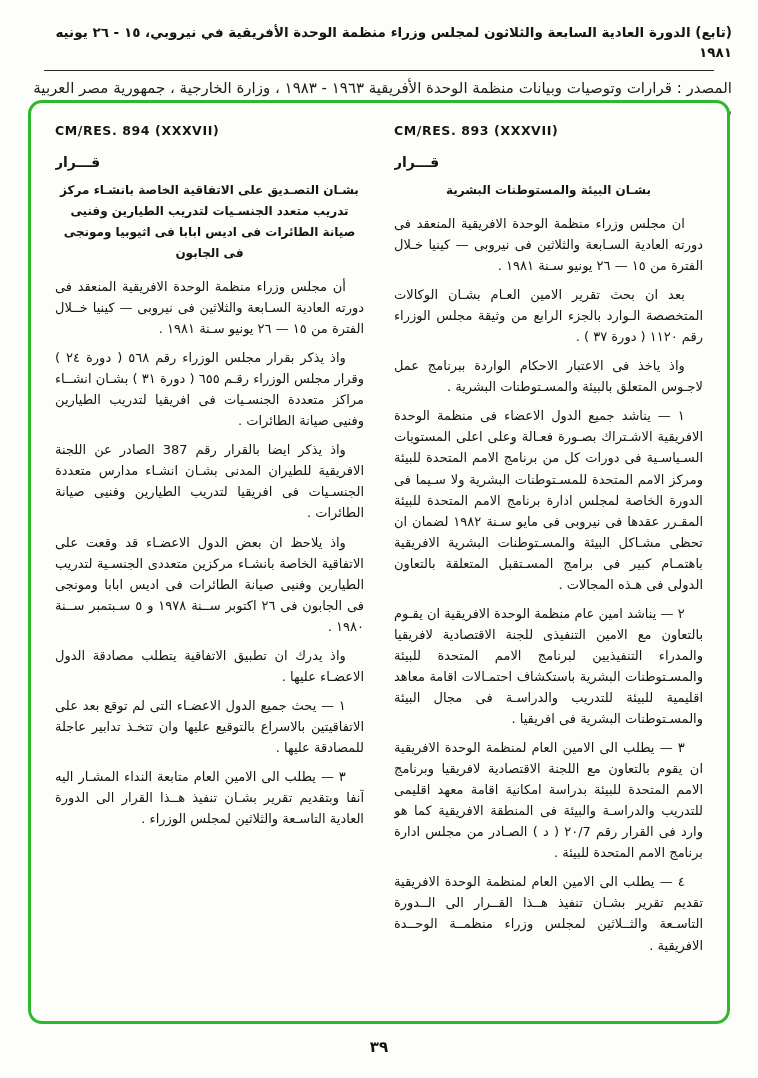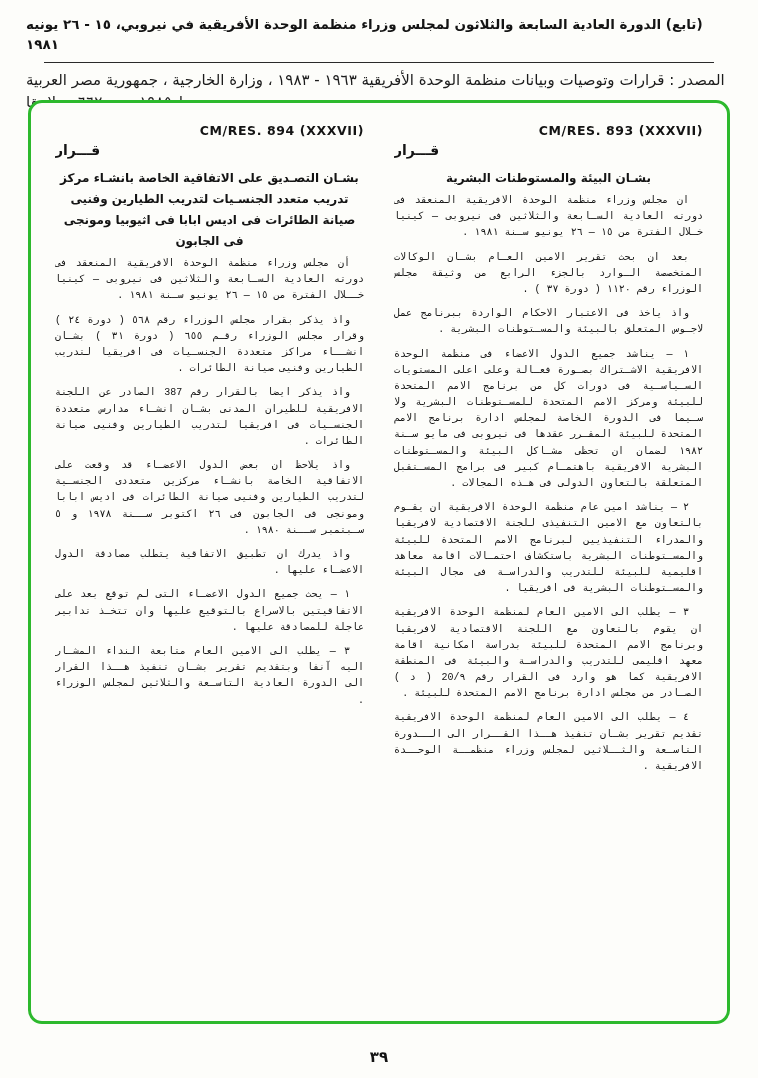--- a/index.html
+++ b/index.html
@@ -8,22 +8,22 @@
     width: 758px;
     height: 1078px;
     margin: 0 auto;
     position: relative;
     font-family: "DejaVu Sans", sans-serif;
     color: #141414;
     background: #fdfdfa;
     overflow: hidden;
   }
   .page-header {
-    padding: 14px 26px 0;
-    text-align: left;
+    padding: 22px 26px 0;
+    text-align: right;
     direction: rtl;
   }
   .header-line1 {
     font-size: 13.5px;
     font-weight: bold;
     line-height: 1.5;
   }
   .header-rule {
     border-top: 1.5px solid #2a2a2a;
     margin: 7px 18px 6px;
@@ -51,52 +51,51 @@
     gap: 30px;
     height: 100%;
   }
   .res-col {
     flex: 1 1 0;
     direction: rtl;
     overflow: hidden;
   }
   .res-id {
     direction: ltr;
-    text-align: right;
+    text-align: left;
     font-size: 12.5px;
     font-weight: bold;
     letter-spacing: 0.6px;
-    margin-bottom: 4px;
+    margin-bottom: 16px;
     white-space: nowrap;
   }
   .res-heading {
     text-align: left;
     font-weight: bold;
     font-size: 14px;
     letter-spacing: 2px;
     margin-bottom: 10px;
   }
   .res-subject {
     text-align: center;
     font-weight: bold;
     font-size: 12px;
     line-height: 1.75;
-    margin-bottom: 4px;
+    margin-bottom: 12px;
   }
   .res-col p {
-    font-size: 10px;
+    font-size: 13px;
     line-height: 1.62;
     text-align: justify;
     text-indent: 1.4em;
     margin-bottom: 8px;
-    font-family: Liberation Mono, monospace;
   }
   .page-number {
     position: absolute;
-    bottom: 12px;
+    bottom: 22px;
     left: 0;
     right: 0;
     text-align: center;
     font-weight: bold;
     font-size: 15px;
   }
 </style>
 </head>
 <body>
 
@@ -111,21 +110,21 @@
 
     <section class="res-col">
       <div class="res-id">CM/RES. 893 (XXXVII)</div>
       <div class="res-heading">قـــرار</div>
       <div class="res-subject">بشـان البيئة والمستوطنات البشرية</div>
       <p>ان مجلس وزراء منظمة الوحدة الافريقية المنعقد فى دورته العادية السـابعة والثلاثين فى نيروبى — كينيا خـلال الفترة من ١٥ — ٢٦ يونيو سـنة ١٩٨١ .</p>
       <p>بعد ان بحث تقرير الامين العـام بشـان الوكالات المتخصصة الـوارد بالجزء الرابع من وثيقة مجلس الوزراء رقم ١١٢٠ ( دورة ٣٧ ) .</p>
       <p>واذ ياخذ فى الاعتبار الاحكام الواردة ببرنامج عمل لاجـوس المتعلق بالبيئة والمسـتوطنات البشرية .</p>
       <p>١ — يناشد جميع الدول الاعضاء فى منظمة الوحدة الافريقية الاشـتراك بصـورة فعـالة وعلى اعلى المستويات السـياسـية فى دورات كل من برنامج الامم المتحدة للبيئة ومركز الامم المتحدة للمسـتوطنات البشرية ولا سـيما فى الدورة الخاصة لمجلس ادارة برنامج الامم المتحدة للبيئة المقـرر عقدها فى نيروبى فى مايو سـنة ١٩٨٢ لضمان ان تحظى مشـاكل البيئة والمسـتوطنات البشرية الافريقية باهتمـام كبير فى برامج المسـتقبل المتعلقة بالتعاون الدولى فى هـذه المجالات .</p>
       <p>٢ — يناشد امين عام منظمة الوحدة الافريقية ان يقـوم بالتعاون مع الامين التنفيذى للجنة الاقتصادية لافريقيا والمدراء التنفيذيين لبرنامج الامم المتحدة للبيئة والمسـتوطنات البشرية باستكشاف احتمـالات اقامة معاهد اقليمية للبيئة للتدريب والدراسـة فى مجال البيئة والمسـتوطنات البشرية فى افريقيا .</p>
-      <p>٣ — يطلب الى الامين العام لمنظمة الوحدة الافريقية ان يقوم بالتعاون مع اللجنة الاقتصادية لافريقيا وبرنامج الامم المتحدة للبيئة بدراسة امكانية اقامة معهد اقليمى للتدريب والدراسـة والبيئة فى المنطقة الافريقية كما هو وارد فى القرار رقم 20/٩ ( د )  الصـادر من مجلس ادارة برنامج الامم المتحدة للبيئة .</p>
+      <p>٣ — يطلب الى الامين العام لمنظمة الوحدة الافريقية ان يقوم بالتعاون مع اللجنة الاقتصادية لافريقيا وبرنامج الامم المتحدة للبيئة بدراسة امكانية اقامة معهد اقليمى للتدريب والدراسـة والبيئة فى المنطقة الافريقية كما هو وارد فى القرار رقم ٢٠/7 ( د )  الصـادر من مجلس ادارة برنامج الامم المتحدة للبيئة .</p>
       <p>٤ — يطلب الى الامين العام لمنظمة الوحدة الافريقية تقديم تقرير بشـان تنفيذ هــذا القــرار الى الــدورة التاسـعة والثــلاثين لمجلس وزراء منظمــة الوحــدة الافريقية .</p>
     </section>
 
     <section class="res-col">
       <div class="res-id">CM/RES. 894 (XXXVII)</div>
       <div class="res-heading">قـــرار</div>
       <div class="res-subject">بشـان التصـديق على الاتفاقية الخاصة بانشـاء مركز تدريب متعدد الجنسـيات لتدريب الطيارين وفنيى صيانة الطائرات فى اديس ابابا فى اثيوبيا ومونجى فى الجابون</div>
       <p>أن مجلس وزراء منظمة الوحدة الافريقية المنعقد فى دورته العادية السـابعة والثلاثين فى نيروبى — كينيا خــلال الفترة من ١٥ — ٢٦ يونيو سـنة ١٩٨١ .</p>
       <p>واذ يذكر بقرار مجلس الوزراء رقم ٥٦٨ ( دورة ٢٤ ) وقرار مجلس الوزراء رقـم ٦٥٥ ( دورة ٣١ ) بشـان انشــاء مراكز متعددة الجنسـيات فى افريقيا لتدريب الطيارين وفنيى صيانة الطائرات .</p>
       <p>واذ يذكر ايضا بالقرار رقم 387 الصادر عن اللجنة الافريقية للطيران المدنى بشـان انشـاء مدارس متعددة الجنسـيات فى افريقيا لتدريب الطيارين وفنيى صيانة الطائرات .</p>

